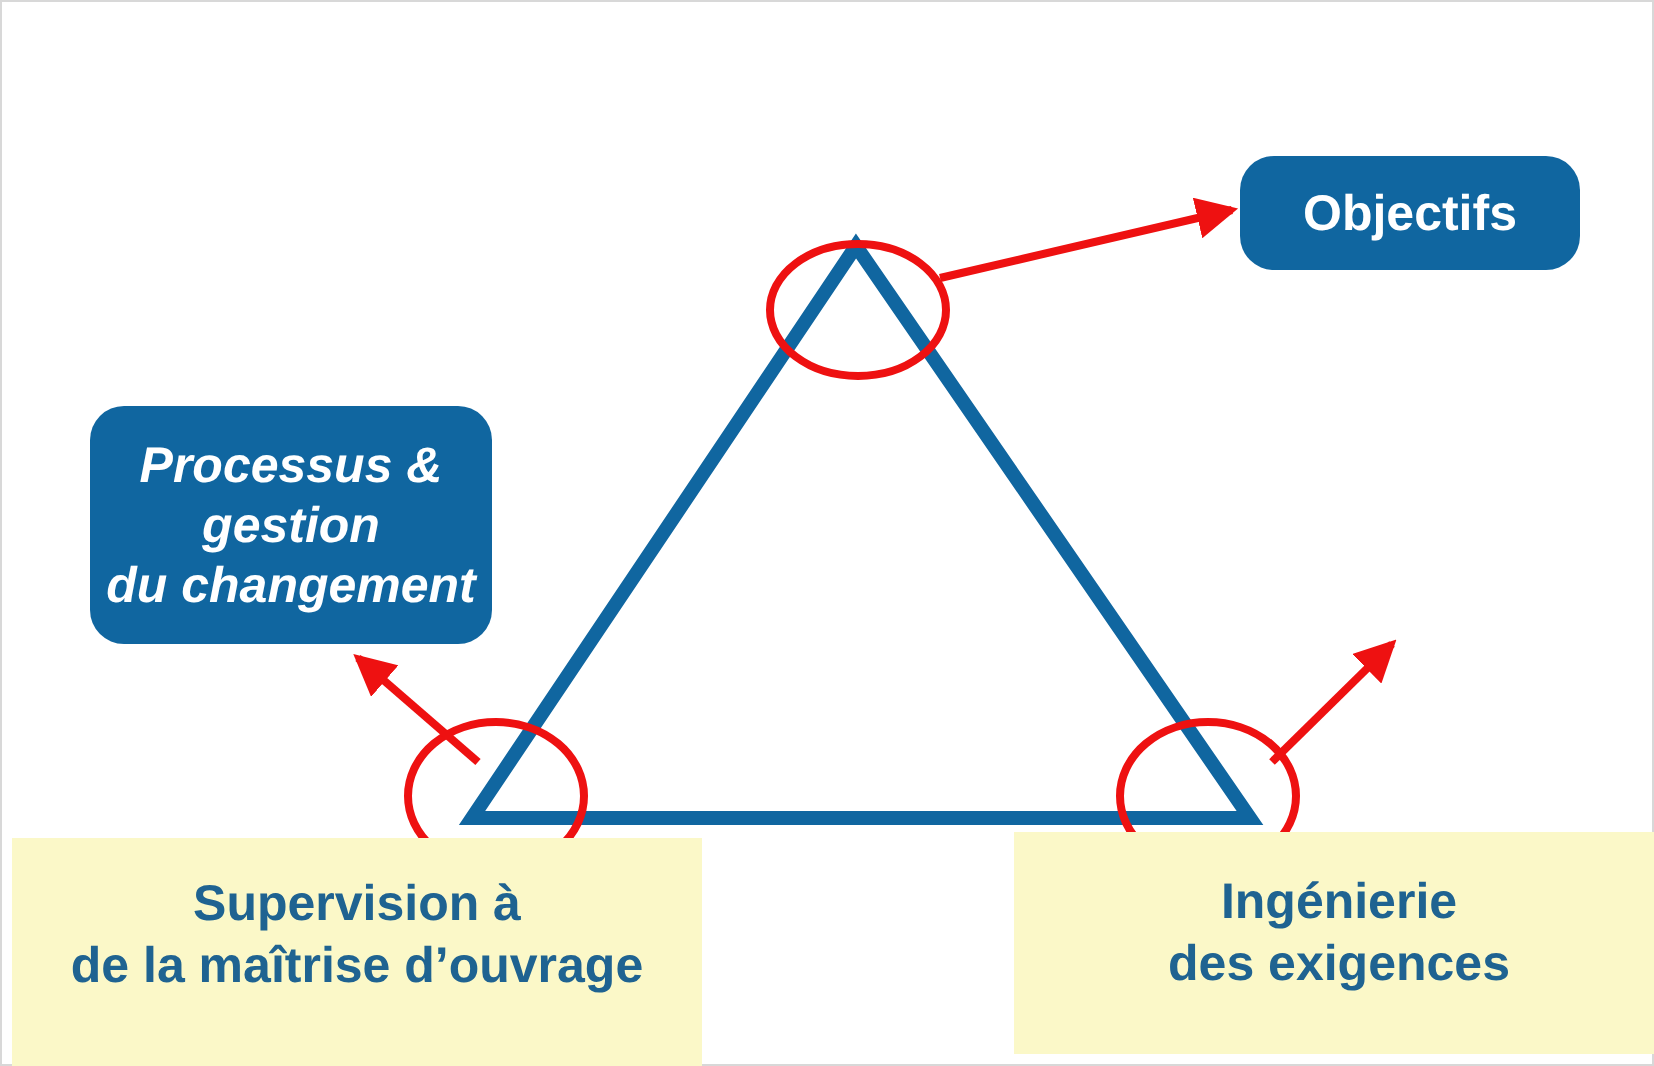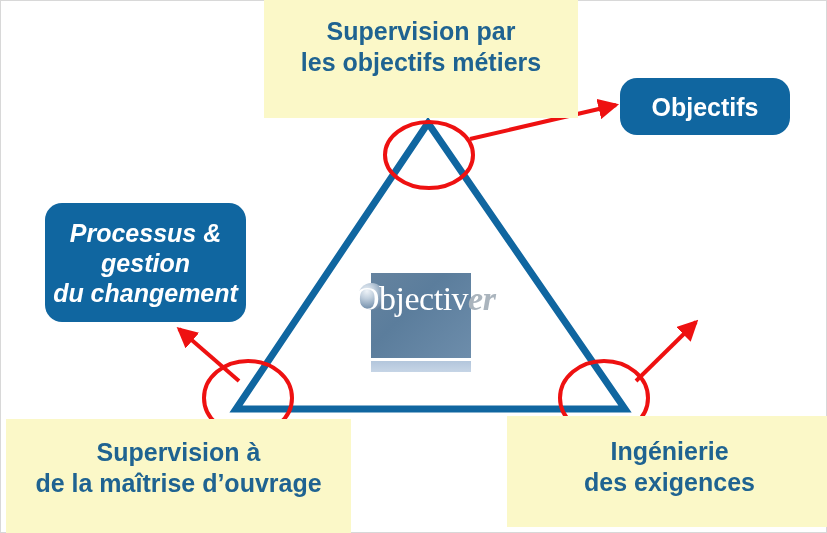--- a/index.html
+++ b/index.html
@@ -148,31 +148,21 @@
 
     <ellipse cx="429" cy="155" rx="44" ry="33" fill="none" stroke="#ee1111" stroke-width="4"></ellipse>
     <ellipse cx="248" cy="398" rx="44" ry="37" fill="none" stroke="#ee1111" stroke-width="4"></ellipse>
     <ellipse cx="604" cy="398" rx="44" ry="37" fill="none" stroke="#ee1111" stroke-width="4"></ellipse>
 
     <line x1="470" y1="139" x2="616" y2="105" stroke="#ee1111" stroke-width="4" marker-end="url(#redarrow)"></line>
     <line x1="239" y1="381" x2="179" y2="329" stroke="#ee1111" stroke-width="4" marker-end="url(#redarrow)"></line>
     <line x1="636" y1="381" x2="696" y2="322" stroke="#ee1111" stroke-width="4" marker-end="url(#redarrow)"></line>
   </svg>
 
-  <div id="logo">
-    <div class="logo-square"></div>
-    <div class="logo-bar"></div>
-    <div class="logo-sphere"></div>
-    <div class="logo-text"><span class="t-main">Objectiv</span><span class="t-tail">er</span></div>
-  </div>
 
-  <div class="note" id="note-top">
-    <span class="line">Supervision par</span>
-    <span class="line">les objectifs métiers</span>
-  </div>
 
   <div class="note" id="note-bottom-left">
     <span class="line">Supervision à</span>
     <span class="line">de la maîtrise d’ouvrage</span>
   </div>
 
   <div class="note" id="note-bottom-right">
     <span class="line">Ingénierie</span>
     <span class="line">des exigences</span>
   </div>

